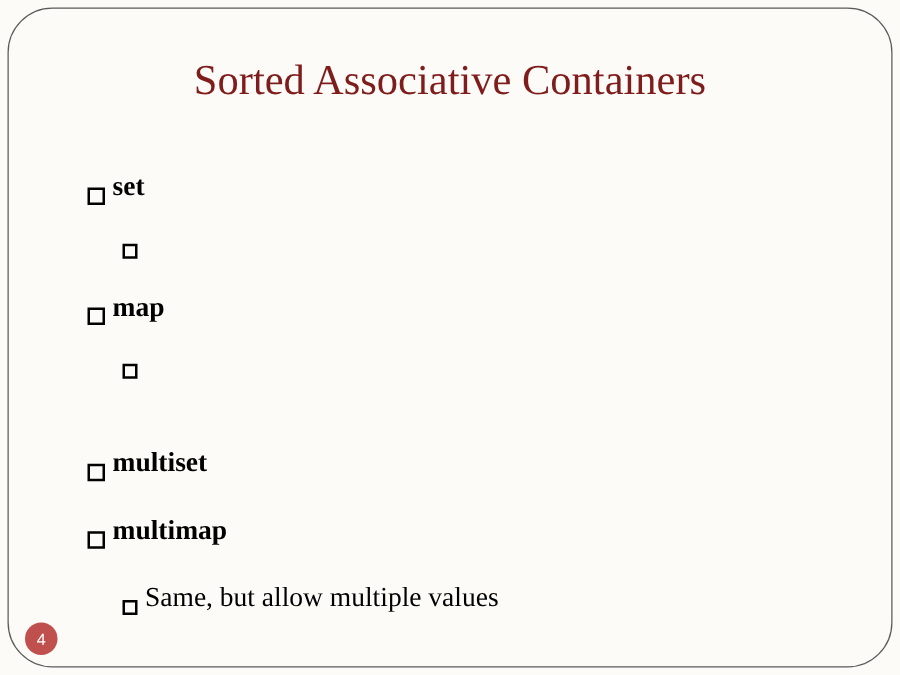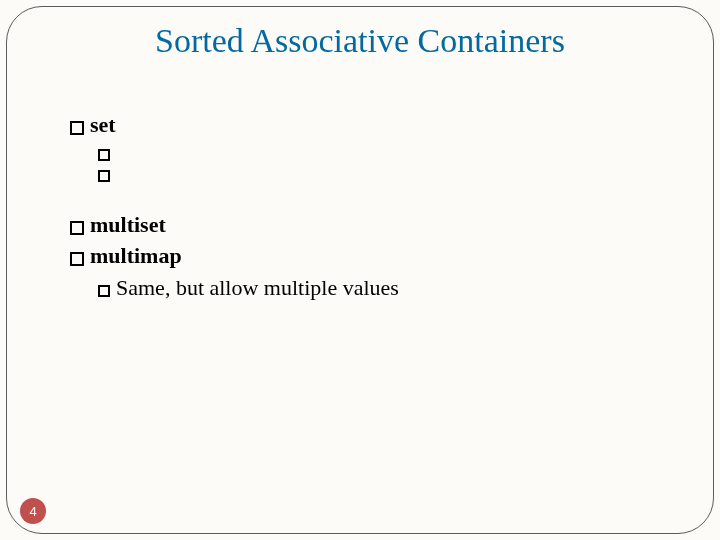--- a/index.html
+++ b/index.html
@@ -23,40 +23,41 @@
     top: 6px;
     left: 6px;
     right: 6px;
     bottom: 6px;
     border: 1px solid #5b5b5b;
     border-radius: 36px;
     box-sizing: border-box;
   }
   .title {
     position: absolute;
-    top: 22px;
+    top: 46px;
     left: 0;
     right: 0;
     text-align: center;
     font-size: 34px;
-    color: #0369a1;
+    color: #7f1d1d;
     font-weight: 400;
   }
   .content {
     position: absolute;
     top: 110px;
     left: 70px;
     right: 50px;
     font-size: 22px;
     line-height: 1.35;
   }
   .row {
     display: flex;
-    align-items: center;
+    align-items: flex-end;
     margin-bottom: 2px;
+    margin-top: 24px;
   }
   .sub {
     padding-left: 28px;
   }
   .box {
     display: inline-block;
     width: 14px;
     height: 14px;
     border: 2px solid #000;
     margin-right: 6px;
@@ -102,20 +103,24 @@
   <div class="content">
 
     <div class="row">
       <span class="box"></span>
       <span class="bold">set</span>
     </div>
     <div class="row sub">
       <span class="box small"></span>
     </div>
 
+    <div class="row">
+      <span class="box"></span>
+      <span class="bold">map</span>
+    </div>
     <div class="row sub">
       <span class="box small"></span>
     </div>
 
     <div class="gap"></div>
 
     <div class="row">
       <span class="box"></span>
       <span class="bold">multiset</span>
     </div>

